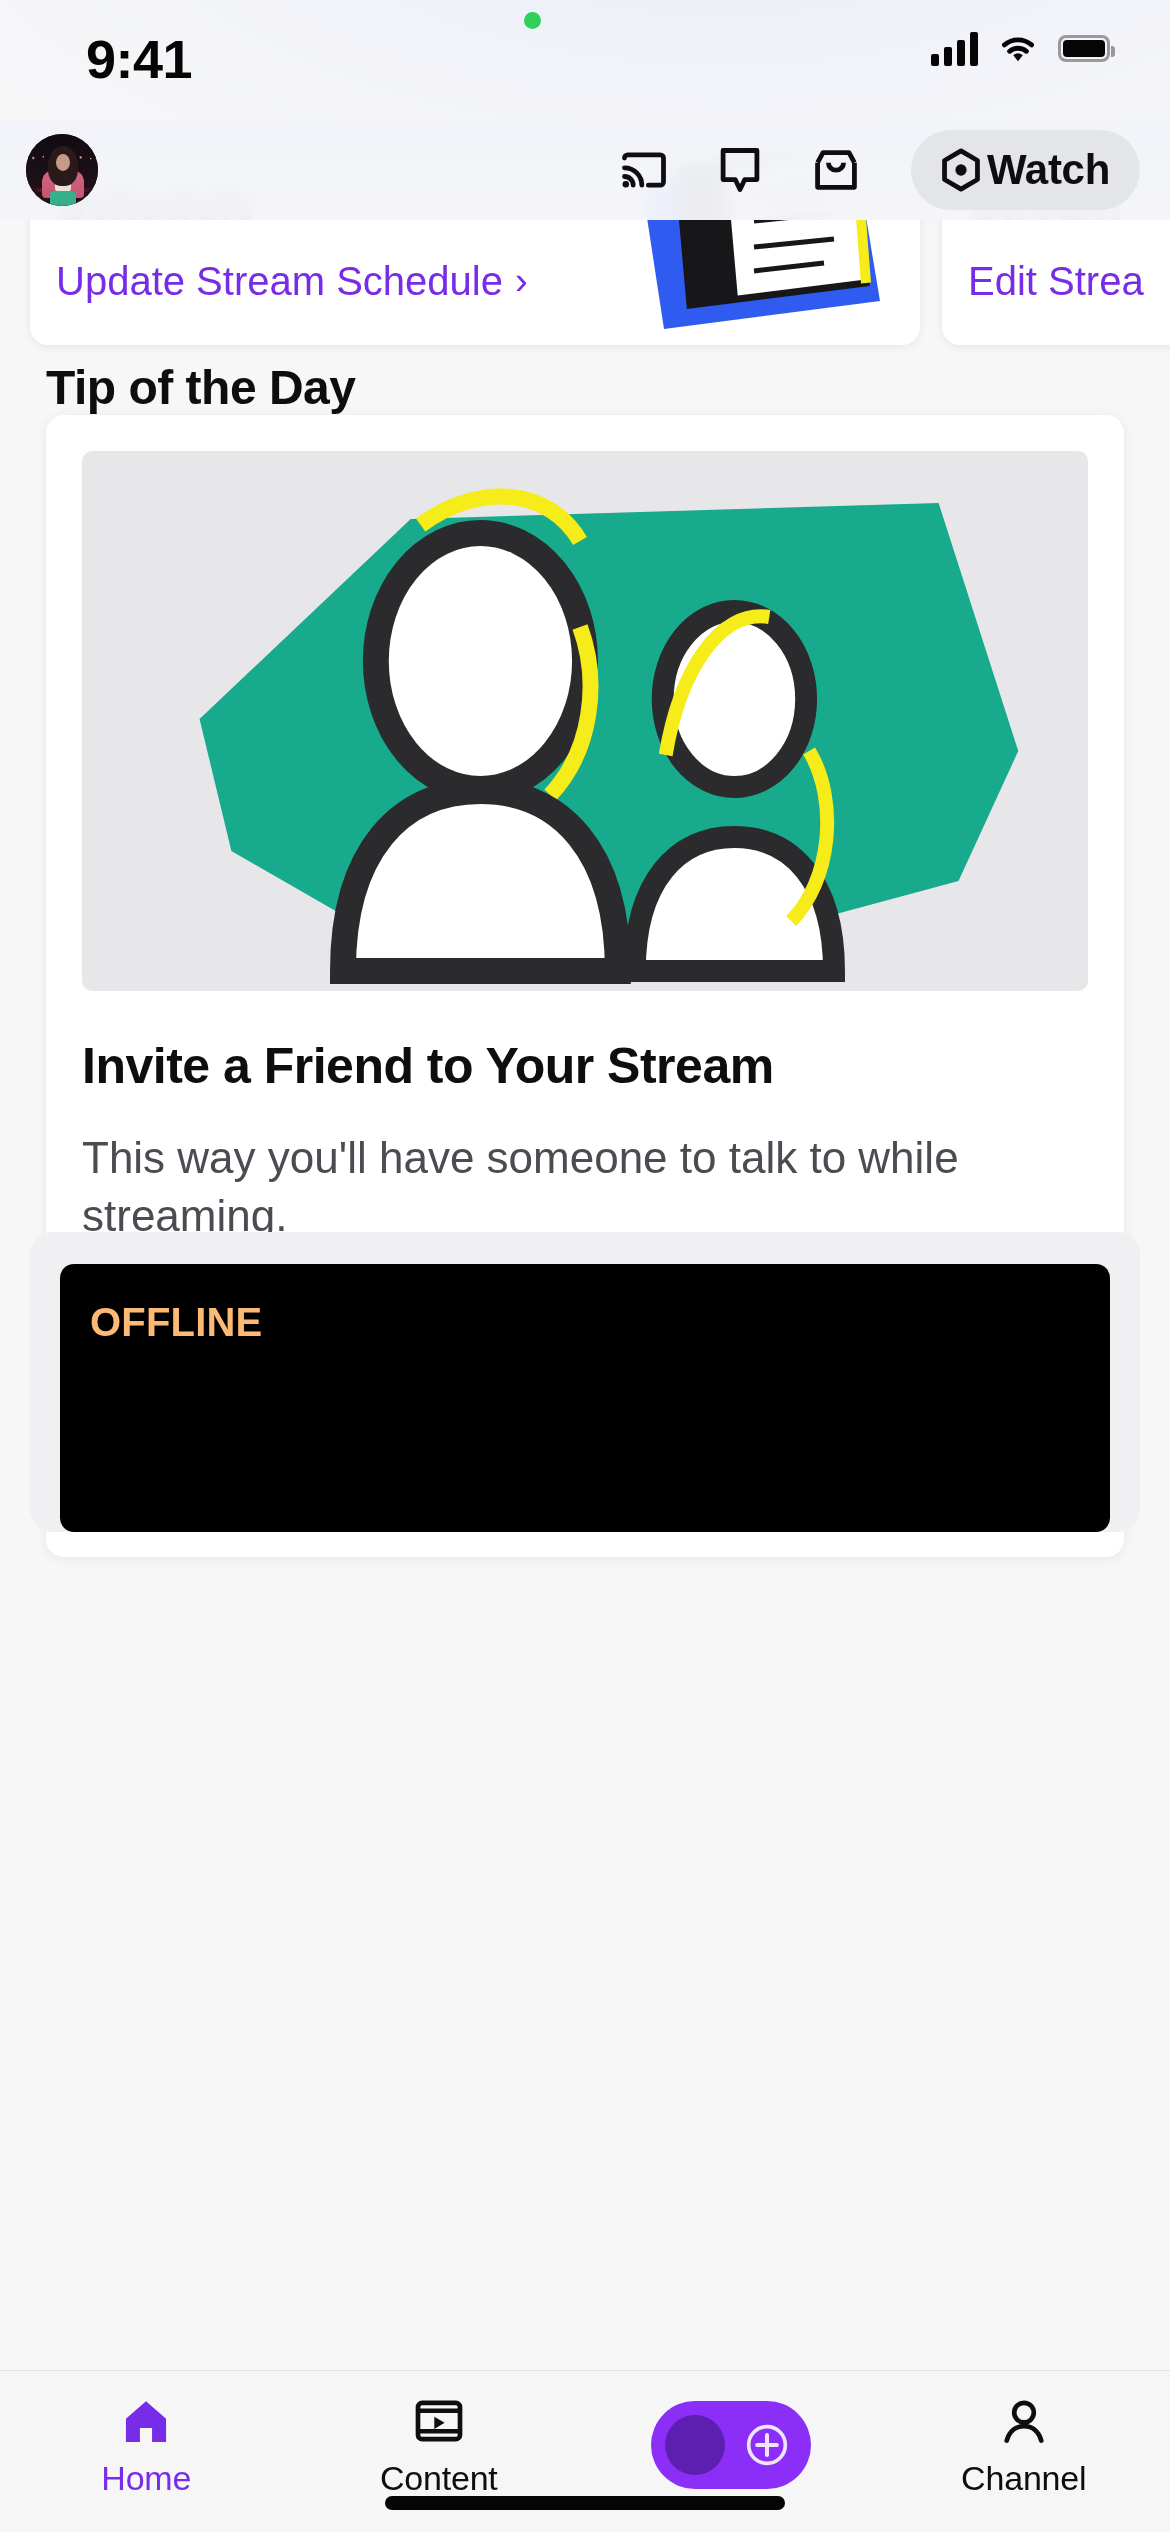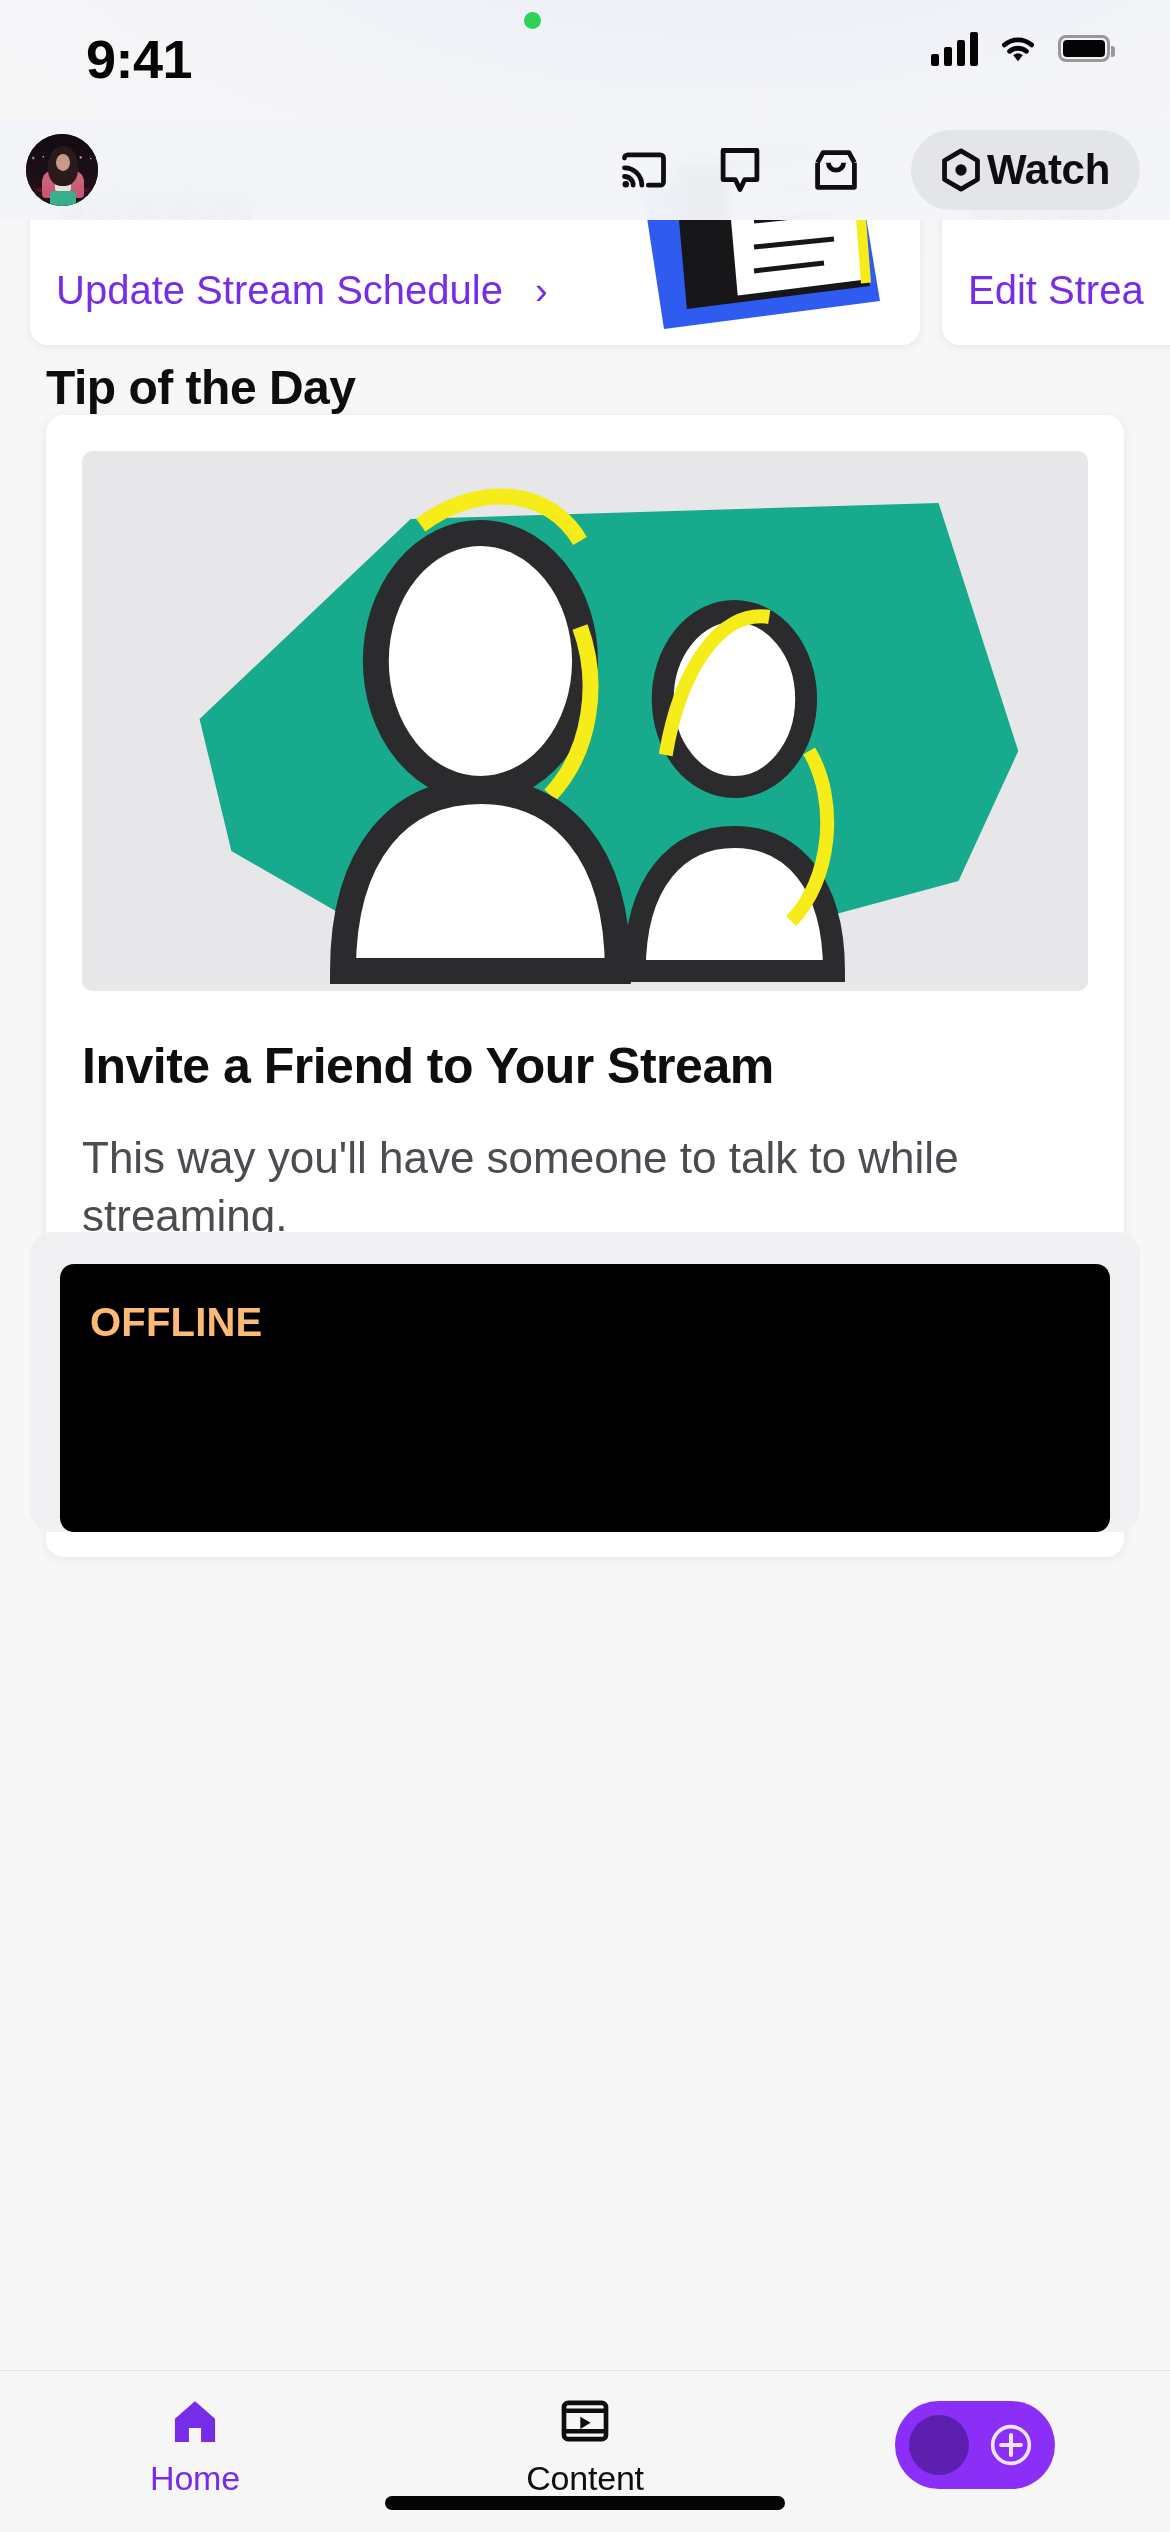--- a/index.html
+++ b/index.html
@@ -134,22 +134,22 @@
     box-shadow:0 2px 10px rgba(0,0,0,.07);
     flex:none; width:890px; height:190px;
     position:relative; overflow:hidden;
     padding:22px 26px;
   }
   .qcard.second { width:420px; }
   .qcard .qtitle {
     font-size:46px; font-weight:700; color:#0e0e10; letter-spacing:-.5px;
   }
   .qcard .qlink {
-    margin-top:37px; font-size:40px; color:#772ce8; font-weight:500;
-    display:flex; align-items:flex-end; gap:32px;
+    margin-top:28px; font-size:40px; color:#772ce8; font-weight:500;
+    display:flex; align-items:center; gap:12px;
   }
   .qcard .qlink .chev { font-size:38px; font-weight:400; }
   .qthumb {
     position:absolute; right:16px; top:-22px; width:300px; height:210px;
   }
 
   
   .sec-title {
     position:absolute; top:140px; left:46px;
     font-size:48px; font-weight:700; color:#0e0e10; letter-spacing:-.5px;
@@ -379,17 +379,24 @@
       <div class="golive">
         <div class="knob"></div>
         <svg class="plus" viewBox="0 0 24 24">
           <circle cx="12" cy="12" r="10" stroke="#f0e4ff" stroke-width="2" fill="none"></circle>
           <path d="M12 6.6v10.8M6.6 12h10.8" stroke="#f0e4ff" stroke-width="2.2" stroke-linecap="round"></path>
         </svg>
       </div>
     </div>
 
 
+    <div class="tab">
+      <svg width="56" height="52" viewBox="0 0 24 22">
+        <circle cx="12" cy="7.4" r="4.2" stroke="#0e0e10" stroke-width="2" fill="none"></circle>
+        <path d="M4.6 19.4c1.2-4.2 4.1-6.2 7.4-6.2s6.2 2 7.4 6.2" stroke="#0e0e10" stroke-width="2" fill="none" stroke-linecap="round"></path>
+      </svg>
+      <span class="tlabel">Channel</span>
+    </div>
 
     <div class="home-indicator"></div>
   </div>
 
 </div>
 
 </body></html>

